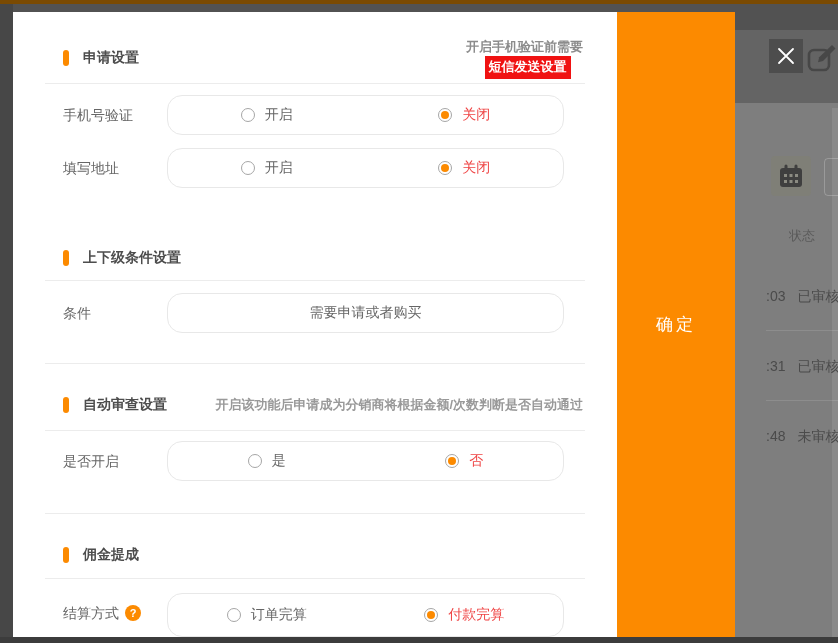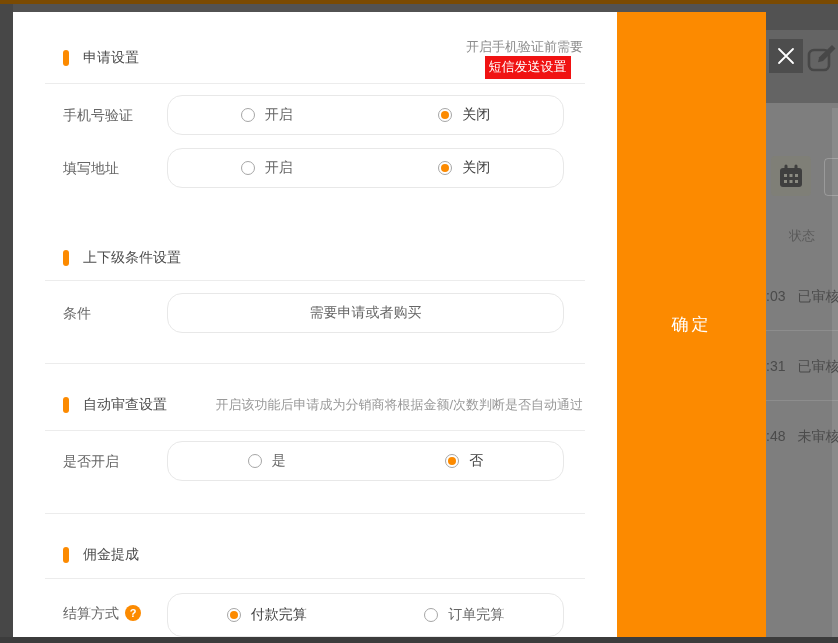--- a/index.html
+++ b/index.html
@@ -28,43 +28,43 @@
 
   .bg-status-header { position:absolute; left:789px; top:227px; font-size:13px; color:#5a5a5a; }
   .bg-row { position:absolute; left:766px; width:72px; font-size:14px; color:#4b4b4b; white-space:nowrap; }
   .bg-row .t { margin-right:12px; }
   .bg-row1 { top:288px; } .bg-row2 { top:358px; } .bg-row3 { top:428px; }
   .bg-sep { position:absolute; left:766px; width:72px; height:1px; background:rgba(255,255,255,0.12); }
   .bg-sep1 { top:330px; } .bg-sep2 { top:400px; }
 
   
   .modal-white { position:absolute; left:13px; top:12px; width:604px; height:625px; background:#ffffff; overflow:hidden; }
-  .modal-orange { position:absolute; left:617px; top:12px; width:149px; height:625px; background:#fc8a00;
+  .modal-orange { position:absolute; left:617px; top:12px; width:118px; height:625px; background:#fc8a00;
                   display:flex; align-items:center; justify-content:center; cursor:pointer; }
   .modal-orange .confirm-text { color:#ffffff; font-size:17px; letter-spacing:3px; }
 
   .sec-header { position:absolute; left:50px; right:34px; height:20px;
-                display:flex; align-items:center; justify-content:space-between; }
+                display:flex; align-items:center; justify-content:space-between;font-weight:bold; }
   .sec-title { display:flex; align-items:center; }
   .sec-bar { width:6px; height:16px; border-radius:3px; background:#fc8a00; margin-right:14px; }
   .sec-title-text { font-size:14px; color:#4d4d4d; }
   .sec-note { display:flex; align-items:center; font-size:13px; color:#8c8c8c;flex-direction:column; }
   .sec-note .badge { margin-left:6px; background:#f01212; color:#ffffff; padding:2px 4px 3px; font-size:13px; cursor:pointer; }
   .sec-desc { font-size:13px; color:#999999; }
 
   .hr { position:absolute; left:32px; width:540px; height:1px; background:#ececec; }
 
   .form-row { position:absolute; left:50px; right:34px; height:40px; }
   .row-label { position:absolute; left:0; top:0; height:40px; line-height:40px; font-size:14px; color:#666666;
                display:flex; align-items:center; }
   .opt-box { position:absolute; left:104px; top:0; width:397px; height:40px;
              border:1px solid #e8e8e8; border-radius:15px; display:flex; }
   .opt { flex:1; display:flex; align-items:center; justify-content:center; gap:10px;
          font-size:14px; color:#666666; cursor:pointer; }
-  .opt.sel { color:#404040; }
+  .opt.sel { color:#ef4444; }
   .radio { width:14px; height:14px; border:1px solid #a6a6a6; border-radius:50%; background:#fff;
            display:flex; align-items:center; justify-content:center; flex:none; }
   .radio .dot { width:8px; height:8px; border-radius:50%; background:transparent; }
   .radio.checked .dot { background:#fc8a00; }
 
   .help-badge { margin-left:6px; width:16px; height:16px; border-radius:50%; background:#fc8a00; color:#fff;
                 font-size:11px; font-weight:bold; display:flex; align-items:center; justify-content:center; cursor:pointer; }
 
   .hdr0 { top:36px; }  .d0 { top:71px; }
   .r0 { top:83px; }    .r1 { top:136px; }
@@ -241,31 +241,31 @@
       </div>
     </div>
     <div class="hr d5"></div>
 
     <div class="form-row r4">
       <div class="row-label">
         <span>结算方式</span>
         <span class="help-badge">?</span>
       </div>
       <div class="opt-box">
+        <div class="opt">
+          <span class="radio">
+              <span class="dot"></span>
+            </span>
+          <span>订单完算</span>
+        </div>
         <div class="opt sel">
           <span class="radio checked">
               <span class="dot"></span>
             </span>
           <span>付款完算</span>
-        </div>
-        <div class="opt">
-          <span class="radio">
-              <span class="dot"></span>
-            </span>
-          <span>订单完算</span>
         </div>
       </div>
     </div>
 
   </div>
 
   <div class="modal-orange">
     <span class="confirm-text">确定</span>
   </div>
 

